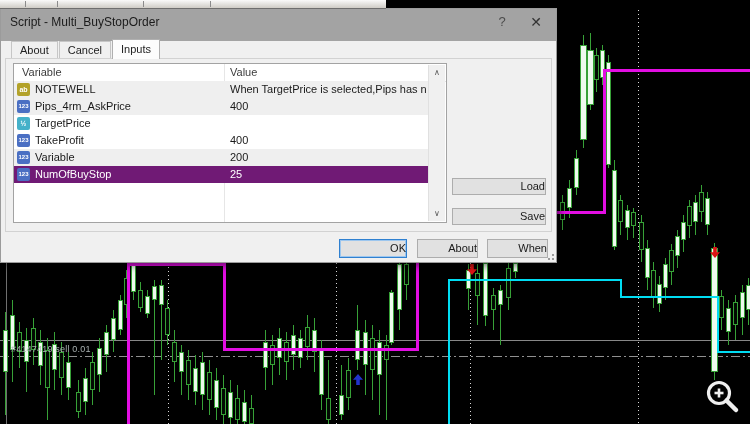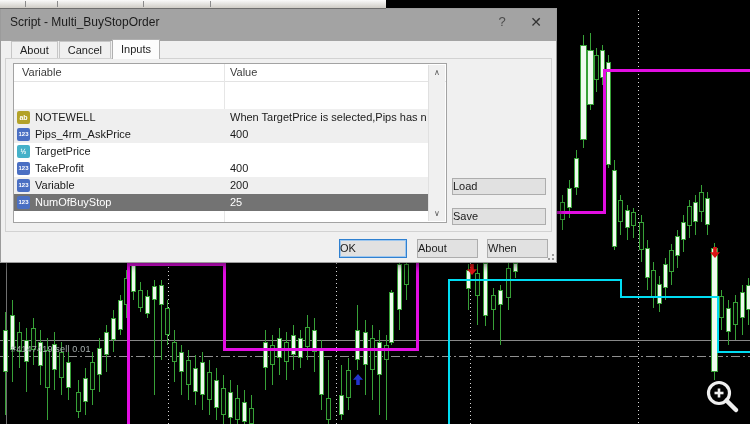--- a/index.html
+++ b/index.html
@@ -42,36 +42,36 @@
   .tab.active{height:19px;line-height:19px;background:#fdfdfd;border-color:#b0b0b0;position:relative;z-index:2;}
   #pane{position:absolute;left:4px;top:49px;width:547px;height:174px;border:1px solid #d2d2d2;box-sizing:border-box;}
   
   #ptable{position:absolute;left:12px;top:54px;width:434px;height:160px;background:#fff;
           border:1px solid #a3a3a3;box-sizing:border-box;overflow:hidden;}
   #thead{position:relative;height:17px;border-bottom:1px solid #e3e3e3;}
   .hcell{position:absolute;top:0;line-height:17px;color:#3c3c3c;}
   #hc-var{left:8px;}
   #hc-val{left:216px;}
   .coldiv{position:absolute;left:210px;top:0;width:1px;height:100%;background:#e6e6e6;}
-  #rows{position:absolute;left:0;top:17px;width:416px;margin-top:28px;}
+  #rows{position:absolute;left:0;top:17px;width:416px;}
   .trow{position:relative;height:17px;line-height:17px;background:#fff;white-space:nowrap;}
   .trow.alt{background:#efefef;}
-  .trow.sel{background:#737373;color:#fff;}
+  .trow.sel{background:#701a75;color:#fff;}
   .ticon{position:absolute;left:3px;top:2px;width:13px;height:13px;border-radius:2px;
          color:#fff;font-size:7px;line-height:13px;text-align:center;font-weight:bold;}
   .tvar{position:absolute;left:21px;top:0;}
   .tval{position:absolute;left:216px;top:0;width:196px;overflow:hidden;text-overflow:clip;}
   
   #scrollbar{position:absolute;right:1px;top:1px;width:16px;height:156px;background:#f0f0f0;border-left:1px solid #e0e0e0;}
   .sb-arrow{position:absolute;left:0;width:16px;height:15px;text-align:center;font-size:8px;color:#555;line-height:15px;}
   #sb-up{top:0;}
   #sb-down{bottom:0;}
   
   .btn{position:absolute;background:#e1e1e1;border:1px solid #adadad;box-sizing:border-box;
-       text-align:left;font-size:11px;color:#1a1a1a;}
+       text-align:right;font-size:11px;color:#1a1a1a;}
   #btn-load{left:451px;top:169px;width:94px;height:17px;line-height:15px;}
   #btn-save{left:451px;top:199px;width:94px;height:17px;line-height:15px;}
   #btn-ok{left:338px;top:230px;width:68px;height:19px;line-height:17px;border:1px solid #2f80d0;box-shadow:inset 0 0 0 1px #9cc6ee;}
   #btn-cancel{left:416px;top:230px;width:61px;height:19px;line-height:17px;}
   #btn-reset{left:486px;top:230px;width:61px;height:19px;line-height:17px;}
   #grip{position:absolute;right:2px;bottom:2px;width:8px;height:8px;}
   #grip i{position:absolute;width:2px;height:2px;background:#9a9a9a;}
   #grip i:nth-child(1){right:0;bottom:0;}
   #grip i:nth-child(2){right:4px;bottom:0;}
   #grip i:nth-child(3){right:0;bottom:4px;}

